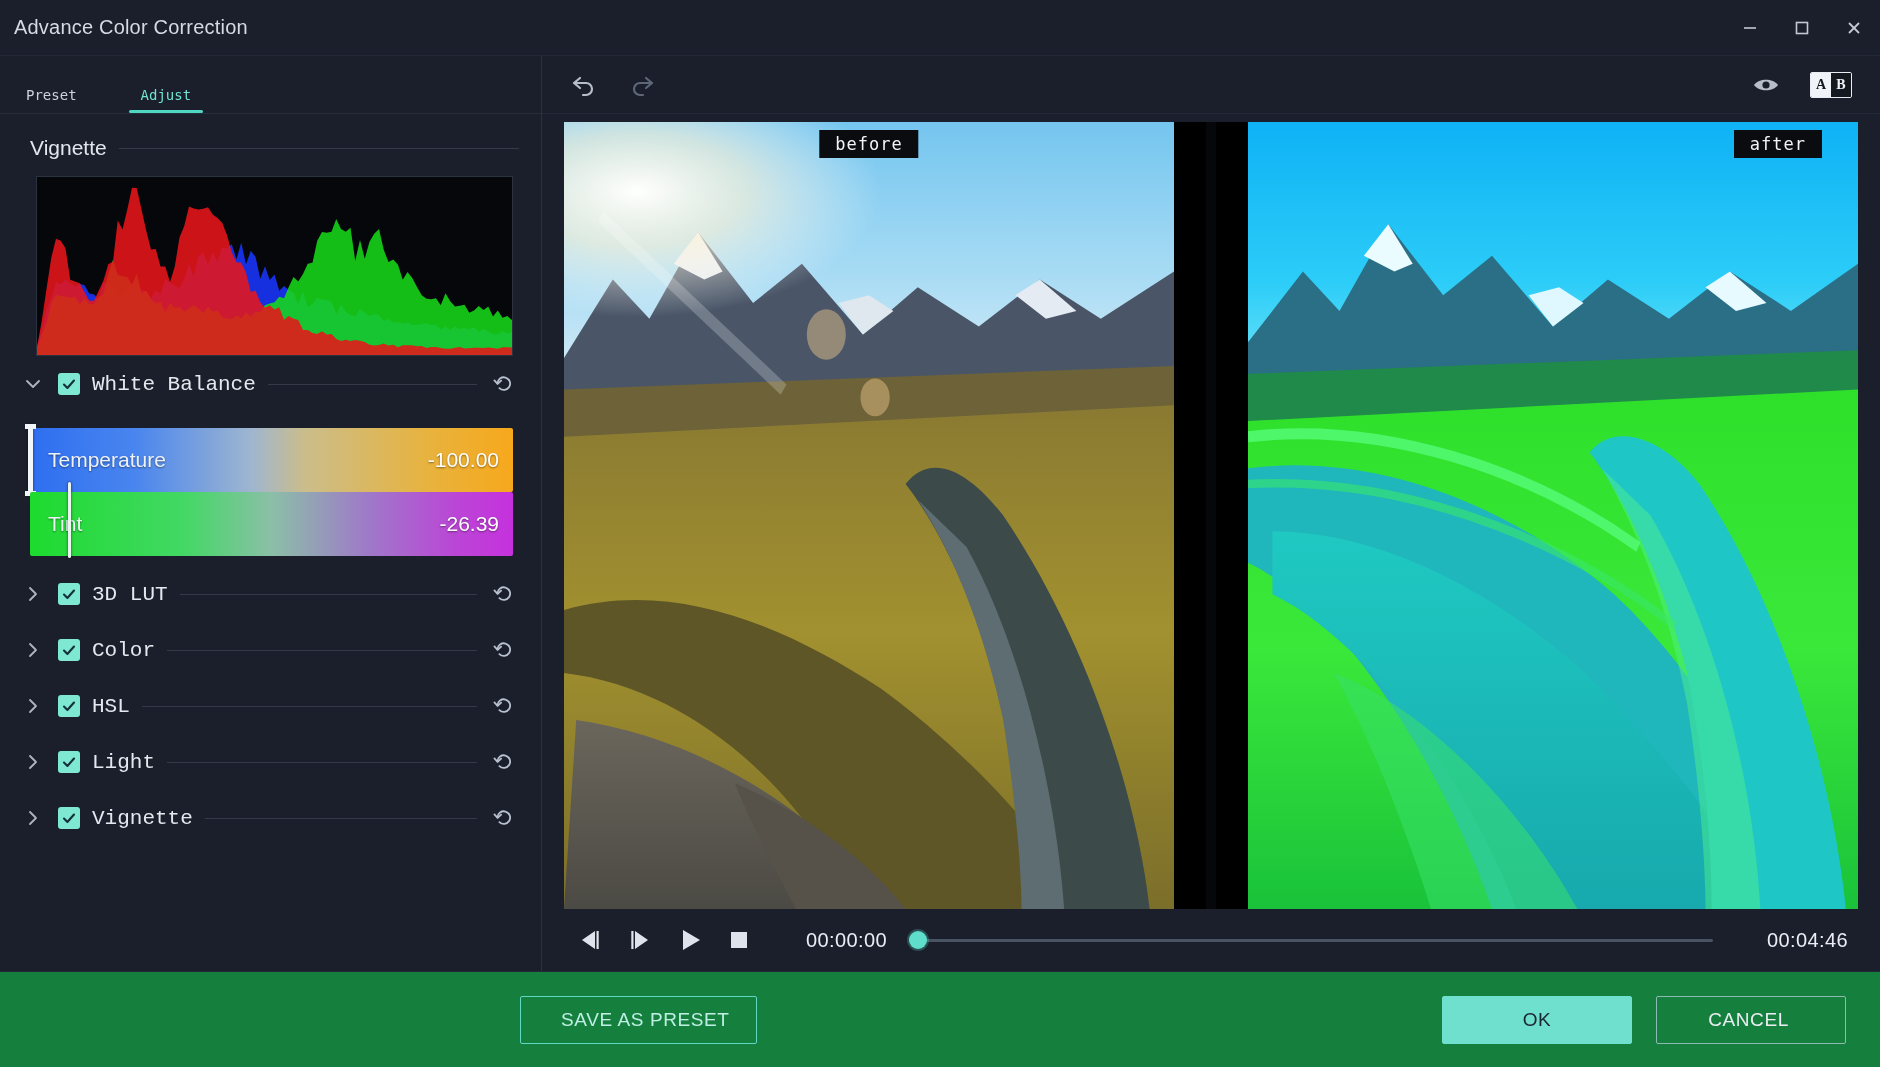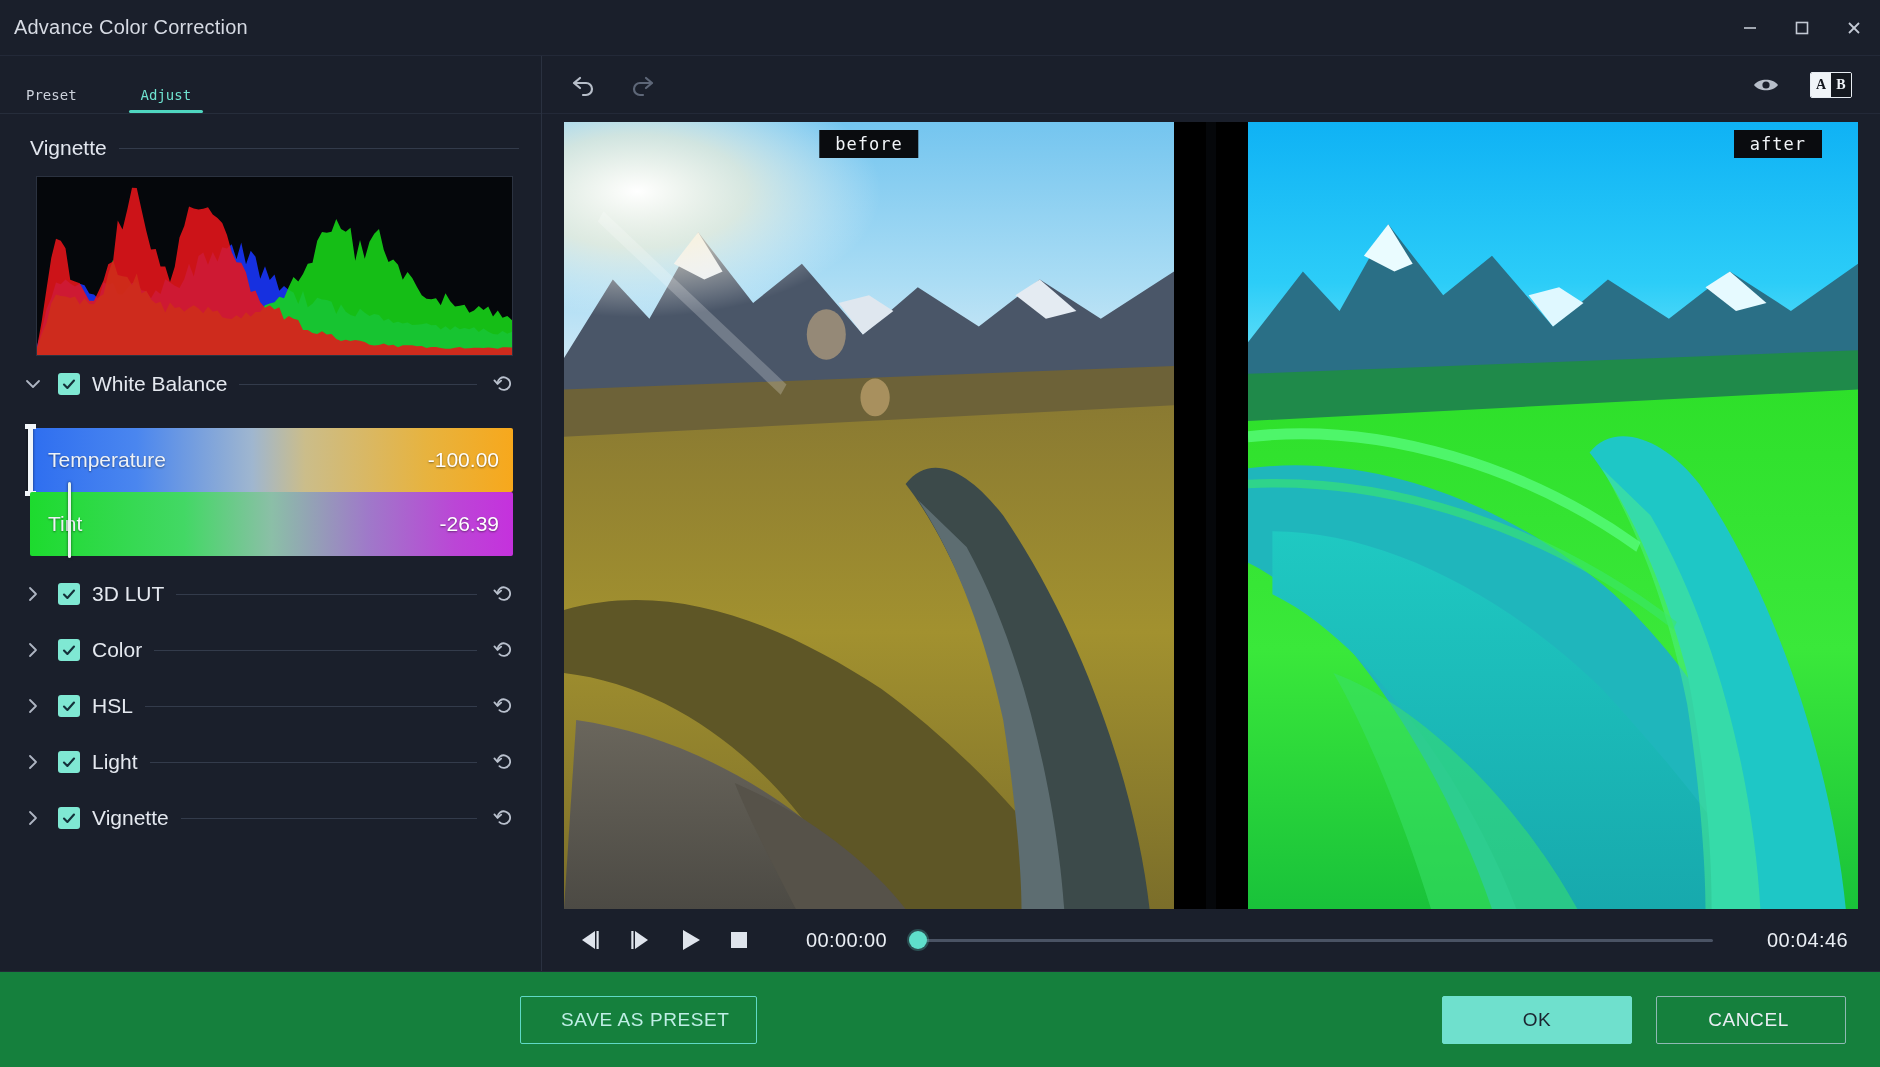--- a/index.html
+++ b/index.html
@@ -80,21 +80,21 @@
     height: 180px; width: 100%;
     background: #05070b;
     border: 1px solid #2b3240;
     position: relative; overflow:hidden;
   }
   .histogram svg { display:block; width:100%; height:100%; }
 
   
   .grp {
     display:flex; align-items:center; gap:12px;
-    height: 56px; padding: 0 22px 0 20px;
+    height: 56px; padding: 0 22px 0 20px; font-family: Liberation Mono, monospace;
   }
   .chev {
     width: 26px; display:flex; align-items:center; justify-content:center;
     color:#aeb5c2; cursor:pointer; font-size: 0;
   }
   .cbox {
     width: 22px; height: 22px; border-radius: 3px;
     background: #7fe8d3; display:flex; align-items:center; justify-content:center;
     cursor: pointer; flex-shrink:0;
   }

